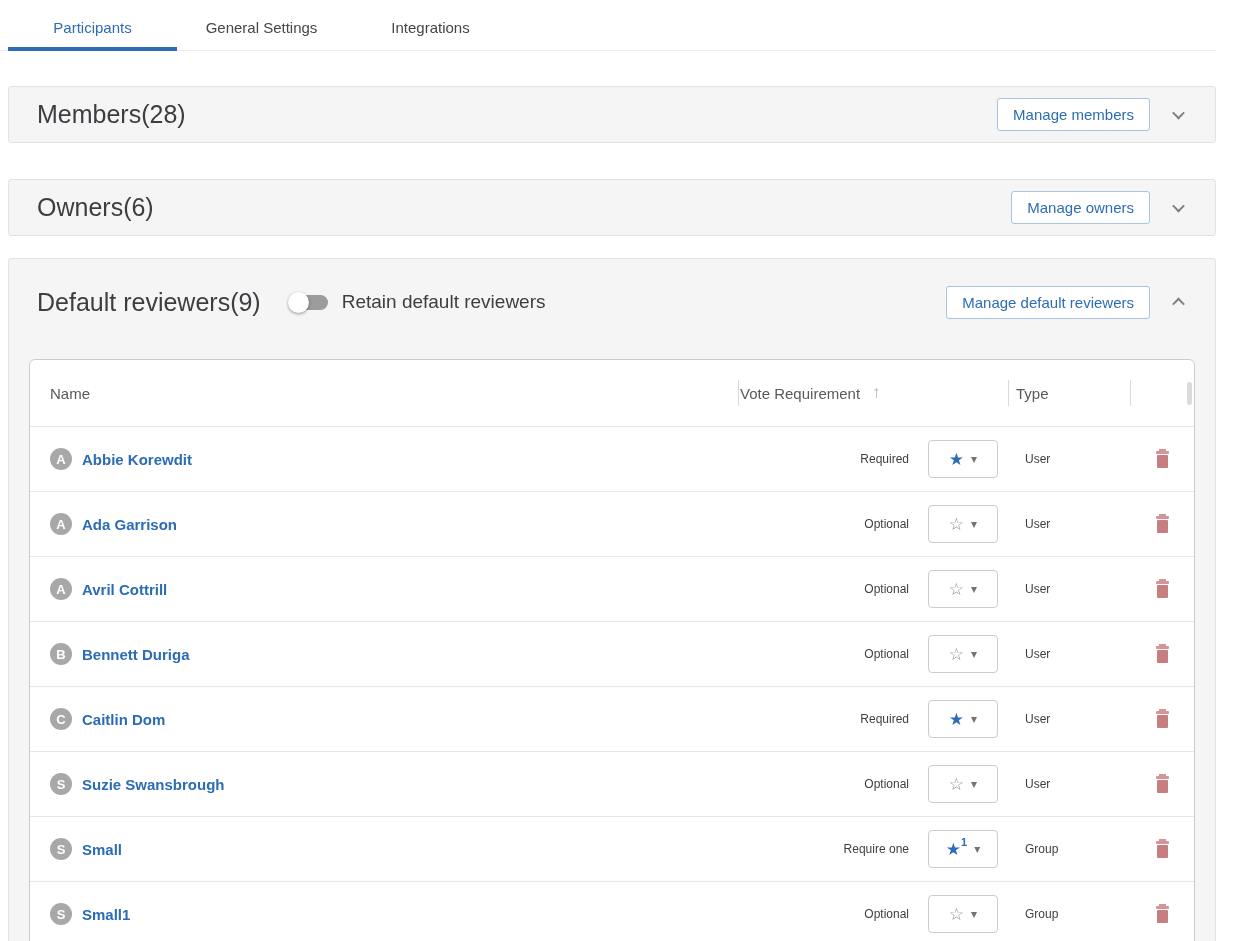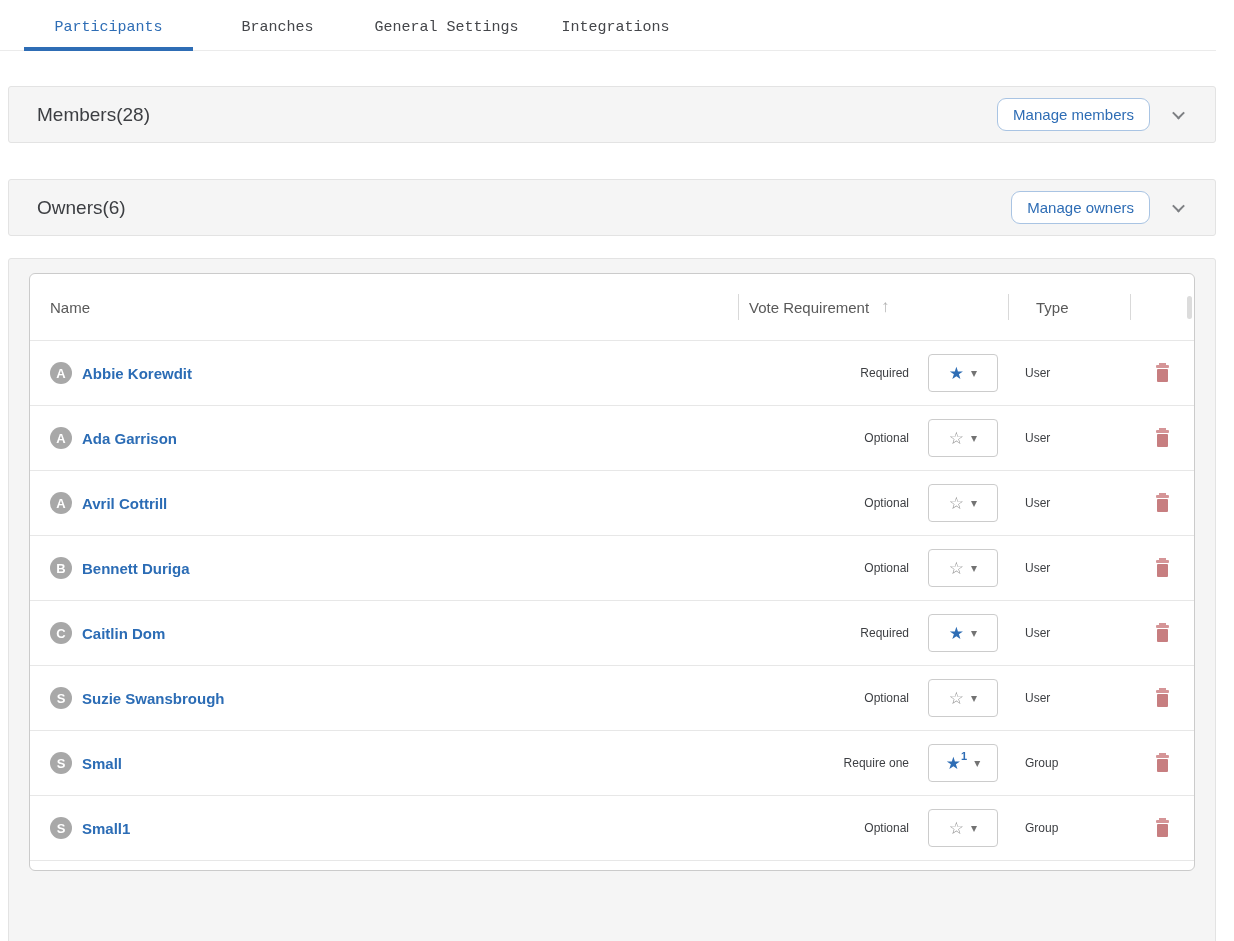--- a/index.html
+++ b/index.html
@@ -1,39 +1,39 @@
 <!DOCTYPE html>
 <html><head>
 <meta charset="utf-8">
 <style>
   * { box-sizing: border-box; margin: 0; padding: 0; }
   html,body { width:1234px; height:941px; overflow:hidden; background:#fff;
     font-family:"Liberation Sans", sans-serif; color:#3f3f3f; }
 
   
-  .tabbar { display:flex; padding-left:24px; width:1216px; border-bottom:1px solid #ebebeb;font-family:Liberation Mono, monospace; }
+  .tabbar { display:flex; padding-left:8px; width:1216px; border-bottom:1px solid #ebebeb; }
   .tab { position:relative; width:169px; text-align:center; padding:19px 0 14px 0;
     font-size:15px; color:#44464a; cursor:pointer; }
   .tab.active { color:#2e6db5; }
   .tab.active::after { content:''; position:absolute; left:0; right:0; bottom:-1px;
     height:4px; background:#2e6db5; }
 
   
   .panel { margin-left:8px; width:1208px; background:#f5f5f5;
     border:1px solid #e3e3e3; border-radius:3px; }
   .panel-row { display:flex; align-items:center; padding:0 26px 0 28px; }
   .panel.members { margin-top:35px; height:57px; }
   .panel.owners  { margin-top:36px; height:57px; }
   .panel.default-reviewers { margin-top:22px; height:698px; overflow:hidden; }
   .panel.members .panel-row, .panel.owners .panel-row { height:100%; }
   .panel.default-reviewers .panel-row { height:86px; }
-  .section-title { font-size:19px; color:#3c3e42; }
+  .section-title { font-size:25px; color:#3c3e42; }
   .spacer { flex:1; }
   .manage-btn { height:33px; padding:0 15px; background:#fff; border:1px solid #a9c4e3;
-    border-radius:9px; color:#2e6db5; font-size:15px; font-family:inherit; cursor:pointer; }
+    border-radius:3px; color:#2e6db5; font-size:15px; font-family:inherit; cursor:pointer; }
   .chev-btn { margin-left:17px; width:22px; height:22px; display:flex; align-items:center;
     justify-content:center; cursor:pointer; }
   .chev { display:inline-block; width:9px; height:9px;
     border-right:2px solid #7d7f83; border-bottom:2px solid #7d7f83; }
   .chev.down { transform:rotate(45deg) translate(-1px,-1px); }
   .chev.up   { transform:rotate(-135deg) translate(-1px,-1px); }
 
   
   .toggle { position:relative; width:38px; height:15px; border-radius:8px;
     background:#9c9c9c; margin-left:29px; cursor:pointer; flex:none; }
@@ -45,22 +45,22 @@
   .table-card { position:relative; margin:14px 20px 0 20px; height:598px; background:#fff;
     border:1px solid #cbcbcb; border-radius:6px; overflow:hidden; }
   .thead { display:flex; align-items:center; height:66px; font-size:15px; color:#595959; }
   .col-name { flex:1; padding-left:20px; display:flex; align-items:center; }
   .col-vote { width:270px; display:flex; align-items:center; }
   .col-type { width:122px; display:flex; align-items:center; }
   .col-actions { width:64px; display:flex; align-items:center; justify-content:center; }
   .thead .col-vote, .thead .col-type, .thead .col-actions { position:relative; height:26px; }
   .thead .col-vote::before, .thead .col-type::before, .thead .col-actions::before {
     content:''; position:absolute; left:0; top:0; bottom:0; width:1px; background:#d9d9d9; }
-  .thead .col-vote { padding-left:11px; }
-  .thead .col-type { padding-left:28px; }
+  .thead .col-vote { padding-left:2px; }
+  .thead .col-type { padding-left:8px; }
   .sort-arrow { margin-left:12px; font-size:17px; color:#b3b3b3; }
 
   .trow { display:flex; align-items:center; height:65px; border-top:1px solid #e7e7e7; }
   .avatar { width:22px; height:22px; border-radius:50%; background:#a8a8a8; color:#fff;
     font-size:13px; font-weight:bold; display:flex; align-items:center;
     justify-content:center; flex:none; }
   .name-link { margin-left:10px; font-size:15px; font-weight:bold; color:#2b6cb5;
     text-decoration:none; cursor:pointer; }
   .trow .col-vote { justify-content:flex-end; padding-right:10px; }
   .vote-text { font-size:12px; color:#3d3f43; }
@@ -84,21 +84,20 @@
 
   .partial-row { border-top:1px solid #e7e7e7; height:12px; }
   .scroll-thumb { position:absolute; right:2px; top:22px; width:5px; height:23px;
     background:#dcdcdc; border-radius:3px; }
 </style>
 </head>
 <body>
 
 <div class="tabbar">
   <div class="tab active">Participants</div>
-  <div class="tab">Branches</div>
   <div class="tab">General Settings</div>
   <div class="tab">Integrations</div>
 </div>
 
 <div class="panel members">
   <div class="panel-row">
     <div class="section-title">Members(28)</div>
     <div class="spacer"></div>
     <button class="manage-btn">Manage members</button>
     <div class="chev-btn">
@@ -112,20 +111,32 @@
     <div class="section-title">Owners(6)</div>
     <div class="spacer"></div>
     <button class="manage-btn">Manage owners</button>
     <div class="chev-btn">
       <span class="chev down"></span>
     </div>
   </div>
 </div>
 
 <div class="panel default-reviewers">
+  <div class="panel-row">
+    <div class="section-title">Default reviewers(9)</div>
+    <div class="toggle">
+      <div class="knob"></div>
+    </div>
+    <div class="toggle-label">Retain default reviewers</div>
+    <div class="spacer"></div>
+    <button class="manage-btn">Manage default reviewers</button>
+    <div class="chev-btn">
+      <span class="chev up"></span>
+    </div>
+  </div>
 
   <div class="table-card">
     <div class="thead">
       <div class="col-name">Name</div>
       <div class="col-vote">
         <span>Vote Requirement</span>
         <span class="sort-arrow">↑</span>
       </div>
       <div class="col-type">Type</div>
       <div class="col-actions"></div>

